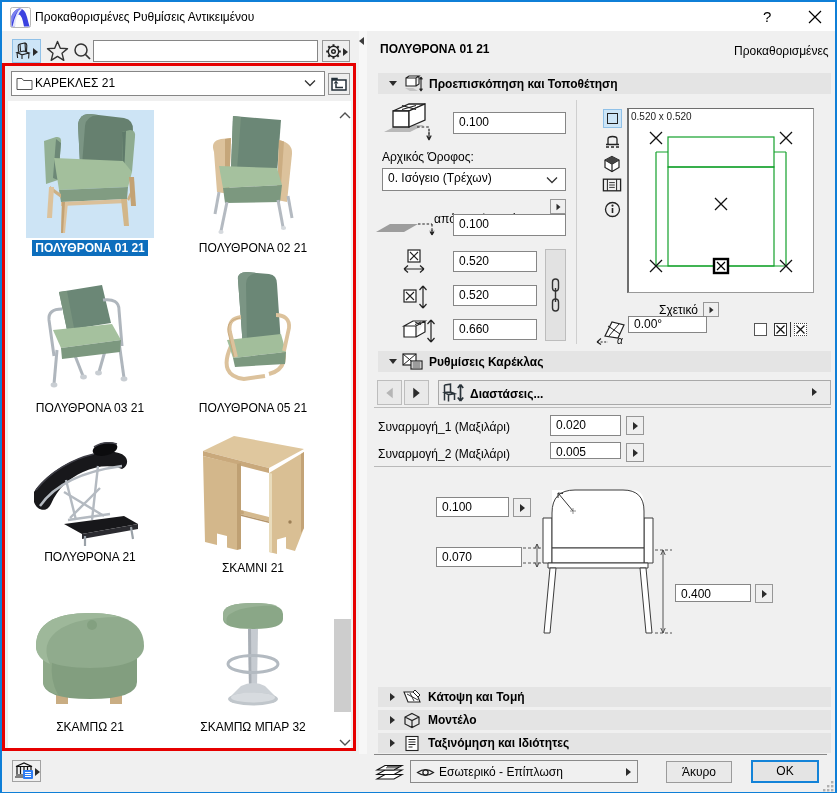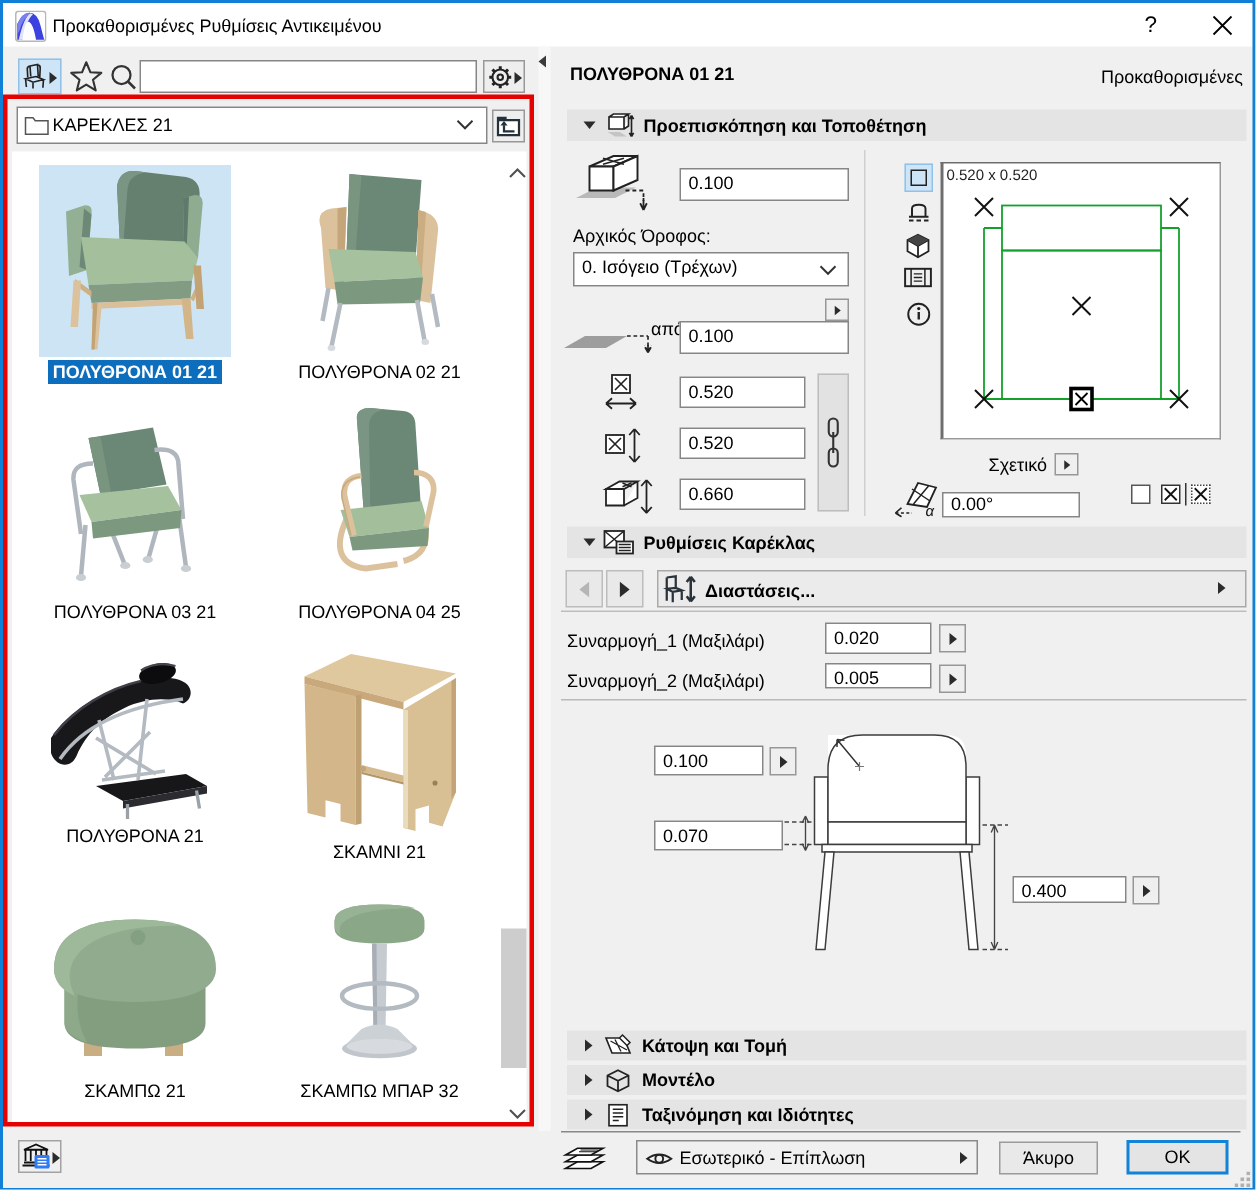--- a/index.html
+++ b/index.html
@@ -173,21 +173,21 @@
    </g>
    <path d="M38,70 L92,64 L97,82 L44,88 Z" fill="#a2be9b"></path>
    <path d="M44,88 L97,82 L96,94 L46,97 Z" fill="#7c987f"></path>
    <g stroke="#dcc29c" stroke-width="3.8" fill="none">
     <path d="M47,87 L41,62 C39,52 44,48 52,47"></path>
     <path d="M95,81 L100,58 C101,49 95,45 87,45"></path>
    </g>
    <path d="M45,87 L39,62 C38,53 43,49 51,48" stroke="#c9a97c" stroke-width="1" fill="none"></path>
   </svg>
  </div>
- <div class="tlabel" style="left:168px;top:335px">ΠΟΛΥΘΡΟΝΑ 04 25</div>
+ <div class="tlabel" style="left:168px;top:335px">ΠΟΛΥΘΡΟΝΑ 05 21</div>
 
  <div class="thumb" style="left:21px;top:364px">
   <svg width="128" height="128" viewBox="0 0 128 128">
    <path d="M8,62 C20,44 42,31 64,25 C80,20.5 93,20.5 99,26.5 C103,31 101,37 96,39 C85,34.5 71,35.5 57,42 C43,48.5 32,58 25,74 C21,83 11,81 8,72 Z" fill="#18181b"></path>
    <path d="M10,60 C24,42 46,29 68,24" stroke="#3f3f47" stroke-width="1.7" fill="none"></path>
    <ellipse cx="79" cy="19" rx="12.5" ry="6.5" transform="rotate(-13 79 19)" fill="#0c0c0e"></ellipse>
    <path d="M68,17 Q78,10.5 91,14" stroke="#45454e" stroke-width="1.5" fill="none"></path>
    <g stroke="#b4bac1" stroke-width="2.4" fill="none">
     <path d="M14,76 Q36,44 96,36"></path>
     <path d="M40,50 L50,90 M72,36 L66,90"></path>
@@ -371,21 +371,21 @@
 <div class="flybtn" style="left:703px;top:302px;width:16px;height:15px">
     <div class="tri-r" style="transform:scale(.8)"></div>
   </div>
 <svg class="abs" style="left:595px;top:317px" width="32" height="28" viewBox="0 0 32 28">
  <path d="M10,19 L17,5 L29,8 L23,21 Z" fill="#fff" stroke="#222" stroke-width="1.2"></path>
  <path d="M13,9 L25,17 M24,7 L14,19" stroke="#222" stroke-width="1"></path>
  <path d="M2,25 L13,25" stroke="#222" stroke-width="1.1" stroke-dasharray="2 1.6"></path>
  <path d="M2,25 L6,21.5 M2,25 L6,27.5" stroke="#222" stroke-width="1.1" fill="none"></path>
  <text x="22" y="27" font-size="10" font-style="italic" fill="#111">α</text>
 </svg>
-<div class="input" style="left:628px;top:328px;width:92px;height:17px;line-height:15px">0.00°</div>
+<div class="input" style="left:628px;top:316px;width:79px;height:17px;line-height:15px">0.00°</div>
 <div class="abs" style="left:754px;top:323px;width:13px;height:13px;background:#fff;border:1px solid #555;box-sizing:border-box"></div>
 <div class="abs" style="left:774px;top:323px;width:13px;height:13px;background:#fff;border:1px solid #333;box-sizing:border-box">
  <svg width="11" height="11" viewBox="0 0 11 11">
       <path d="M1.5,1.5 L9.5,9.5 M9.5,1.5 L1.5,9.5" stroke="#111" stroke-width="1.2"></path>
     </svg>
 </div>
 <div class="abs" style="left:790px;top:322px;width:1px;height:15px;background:#333"></div>
 <div class="abs" style="left:794px;top:323px;width:13px;height:13px;background:#fff;border:1px dotted #444;box-sizing:border-box">
  <svg width="11" height="11" viewBox="0 0 11 11">
       <path d="M1.5,1.5 L9.5,9.5 M9.5,1.5 L1.5,9.5" stroke="#111" stroke-width="1.2"></path>
@@ -497,21 +497,21 @@
 
 <div class="abs" style="left:374px;top:754px;width:453px;height:1px;background:#888"></div>
 <svg class="abs" style="left:375px;top:761px" width="30" height="21" viewBox="0 0 30 21">
  <g fill="#fff" stroke="#111" stroke-width="1.1">
   <path d="M2,18 L10,13.5 L27,13.5 L19,18 Z"></path>
   <path d="M2,13.5 L10,9 L27,9 L19,13.5 Z"></path>
   <path d="M2,9 L10,4.5 L27,4.5 L19,9 Z"></path>
  </g>
  <path d="M12,5.6 h12 M11,6.8 h12" stroke="#111" stroke-width="0.7"></path>
 </svg>
-<div class="abs" style="left:424px;top:760px;width:228px;height:23px;background:#f0f0f0;border:1px solid #8a8a8a;box-sizing:border-box">
+<div class="abs" style="left:410px;top:760px;width:228px;height:23px;background:#f0f0f0;border:1px solid #8a8a8a;box-sizing:border-box">
  <svg class="abs" style="left:5px;top:5px" width="19" height="13" viewBox="0 0 19 13">
   <path d="M1.5,6.5 Q9.5,0.8 17.5,6.5 Q9.5,12.2 1.5,6.5 Z" fill="none" stroke="#222" stroke-width="1.3"></path>
   <circle cx="9.5" cy="6.5" r="2.6" fill="none" stroke="#222" stroke-width="1.3"></circle>
  </svg>
  <span class="abs" style="left:28px;top:4px">Εσωτερικό - Επίπλωση</span>
  <div class="tri-r abs" style="left:215px;top:7px"></div>
 </div>
 <div class="abs" style="left:666px;top:761px;width:66px;height:22px;background:#e9e9e9;border:1px solid #9b9b9b;box-sizing:border-box;text-align:center;line-height:20px">Άκυρο</div>
 <div class="abs" style="left:751px;top:760px;width:68px;height:23px;background:#e4e4e4;border:2px solid #1383d8;box-sizing:border-box;text-align:center;line-height:19px">OK</div>
 <svg class="abs" style="left:823px;top:781px" width="11" height="11" viewBox="0 0 11 11">

